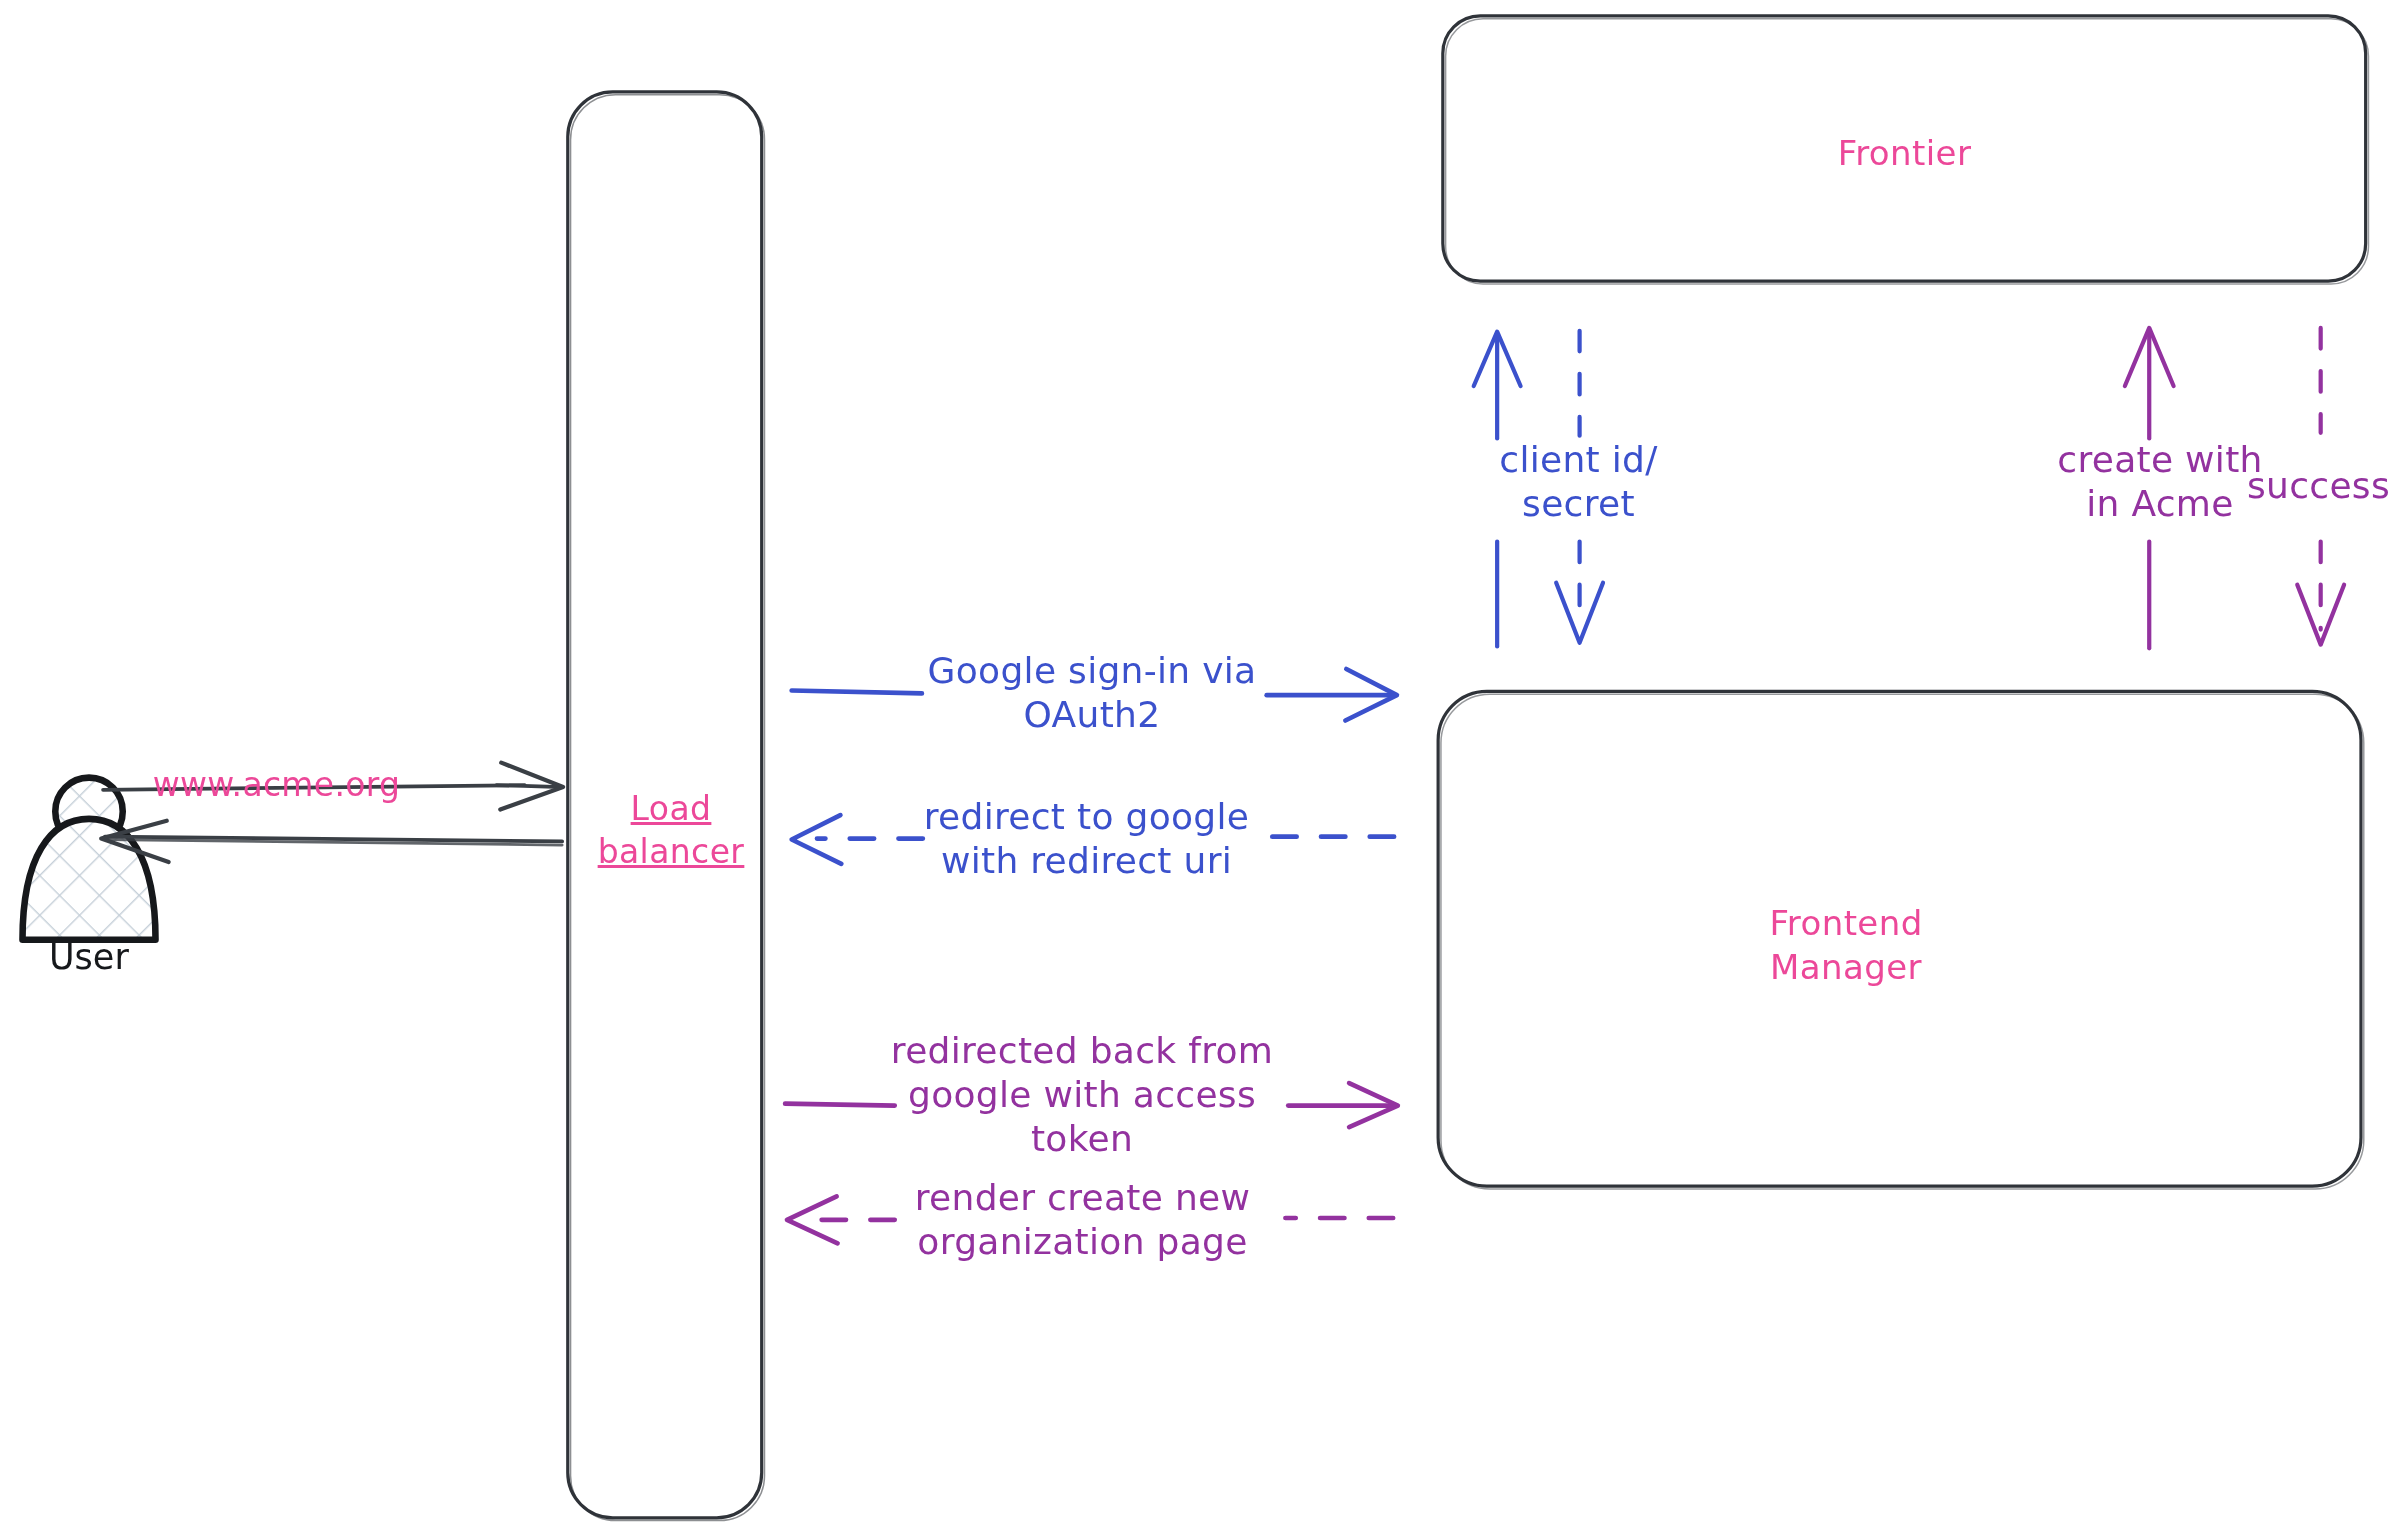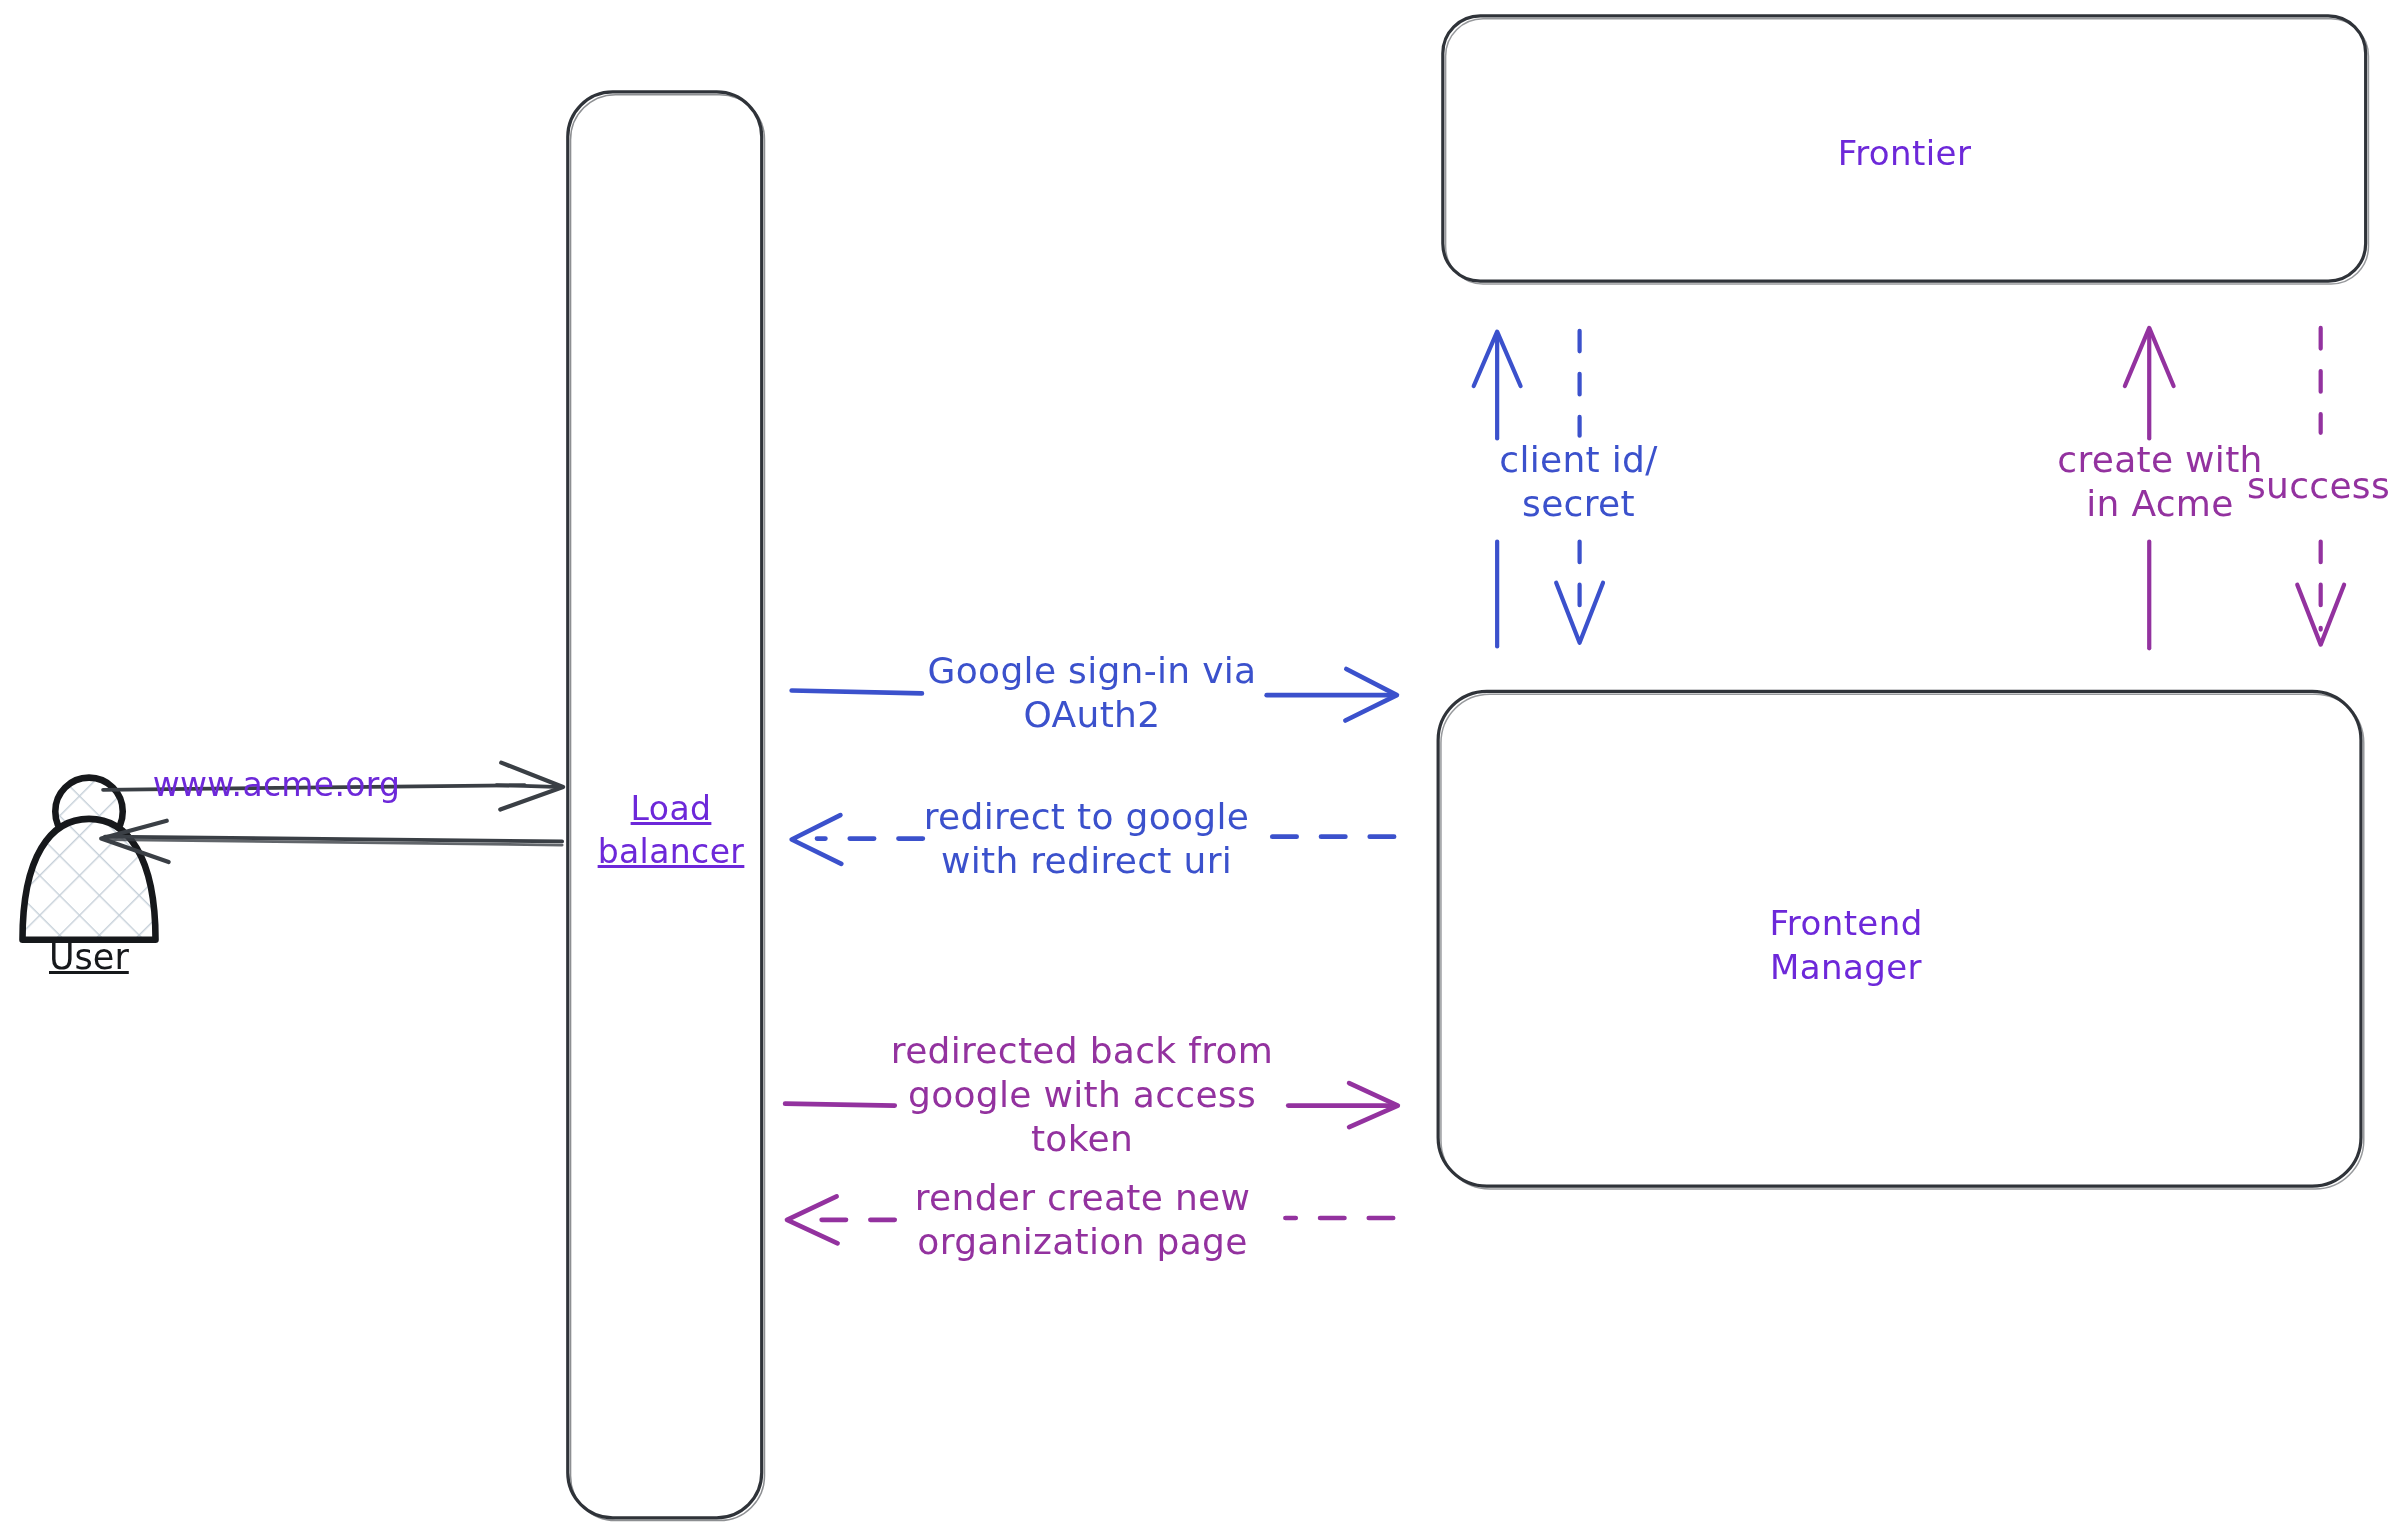--- a/index.html
+++ b/index.html
@@ -36,27 +36,26 @@
   .edge-label {
     position: absolute;
     font-family: "DejaVu Sans", sans-serif;
     text-align: center;
     line-height: 1.22;
     white-space: pre-line;
     letter-spacing: 0.3px;
   }
   .blue  { color: #3b51cc; }
   .purple{ color: #93329f; }
-  .dark  { color: #6d28d9; }
+  .dark  { color: #ec4899; }
   .actor-caption {
     position: absolute;
     font-family: "DejaVu Sans", sans-serif;
     color: #16181b;
     text-align: center;
-    text-decoration: underline;
   }
 </style>
 </head>
 <body>
 
 <div id="canvas">
 
   <svg class="layer" viewBox="0 0 2567 1633">
     <defs>
       <pattern id="hatch" width="30" height="30" patternUnits="userSpaceOnUse" patternTransform="rotate(45)">

